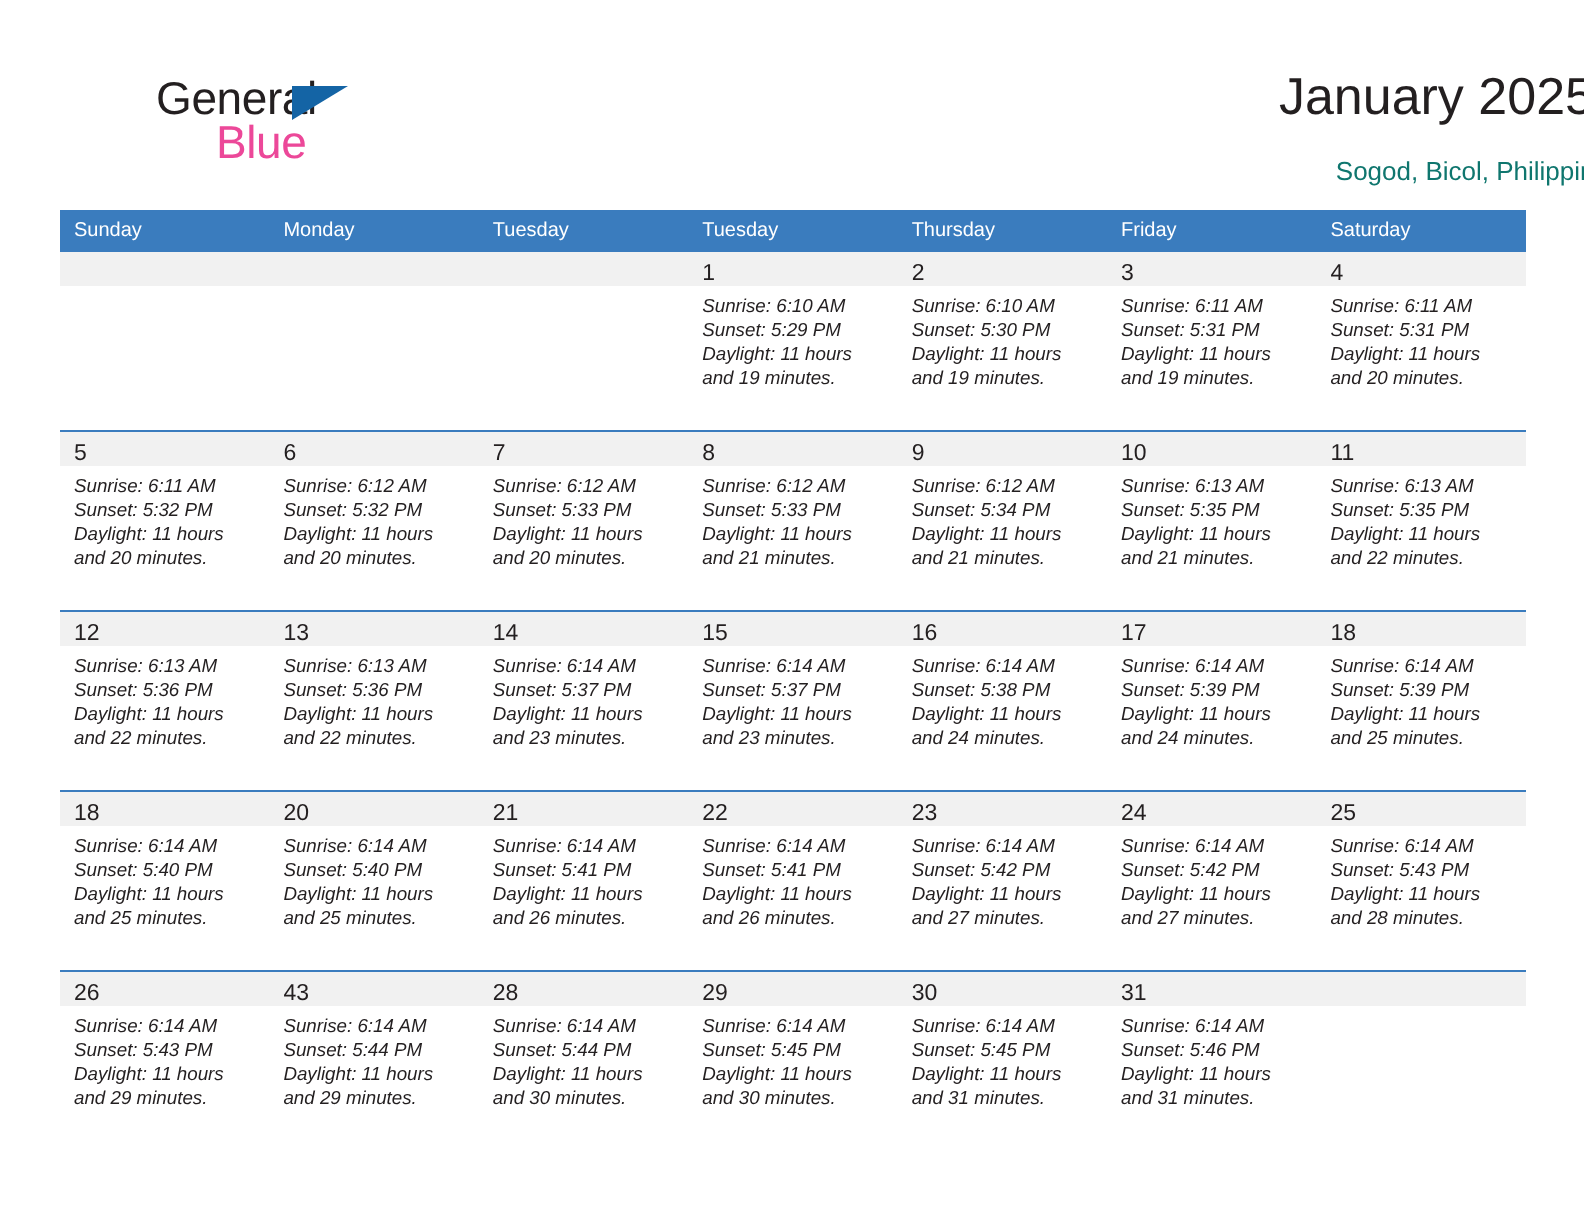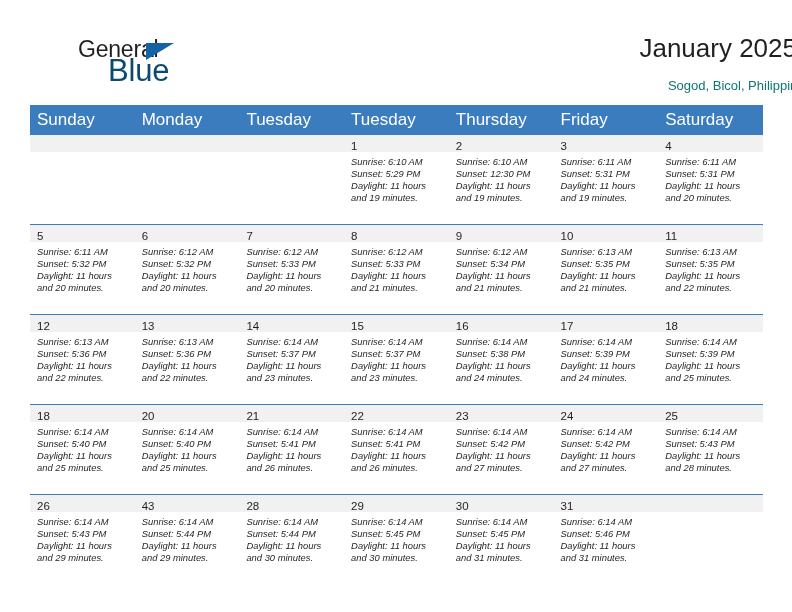--- a/index.html
+++ b/index.html
@@ -52,22 +52,22 @@
     top: 7px;
     width: 0;
     height: 0;
     border-left: 28px solid #1464a5;
     border-bottom: 17px solid transparent;
   }
   .logo-blue {
     position: absolute;
     left: 30px;
     top: 22px;
-    font-size: 31px;
-    color: #0c4a6e;
+    font-size: 23px;
+    color: #ec4899;
     letter-spacing: -0.2px;
     line-height: 26px;
   }
   .title {
     position: absolute;
     right: 38px;
     top: 33px;
     font-size: 26px;
     color: #231f20;
     text-align: center;
@@ -93,21 +93,21 @@
   table.cal {
     border-collapse: collapse;
     table-layout: fixed;
     width: 733px;
   }
   table.cal col { width: 104.71px; }
 
   thead th {
     background: #3a7cbe;
     color: #ffffff;
-    font-size: 17px;
+    font-size: 10px;
     font-weight: normal;
     text-align: left;
     padding: 5px 0 5px 7px;
     height: 19px;
     box-sizing: border-box;
     border: none;
   }
 
   tbody td {
     vertical-align: top;
@@ -218,21 +218,21 @@
                   <div class="cell-line">Daylight: 11 hours</div>
                   <div class="cell-line">and 19 minutes.</div>
                 </div>
               </div>
             </td>
             <td>
               <div class="cell-inner">
                 <div class="daynum-band"><span class="daynum">2</span></div>
                 <div class="cell-body">
                   <div class="cell-line">Sunrise: 6:10 AM</div>
-                  <div class="cell-line">Sunset: 12:30 PM</div>
+                  <div class="cell-line">Sunset: 5:30 PM</div>
                   <div class="cell-line">Daylight: 11 hours</div>
                   <div class="cell-line">and 19 minutes.</div>
                 </div>
               </div>
             </td>
             <td>
               <div class="cell-inner">
                 <div class="daynum-band"><span class="daynum">3</span></div>
                 <div class="cell-body">
                   <div class="cell-line">Sunrise: 6:11 AM</div>

